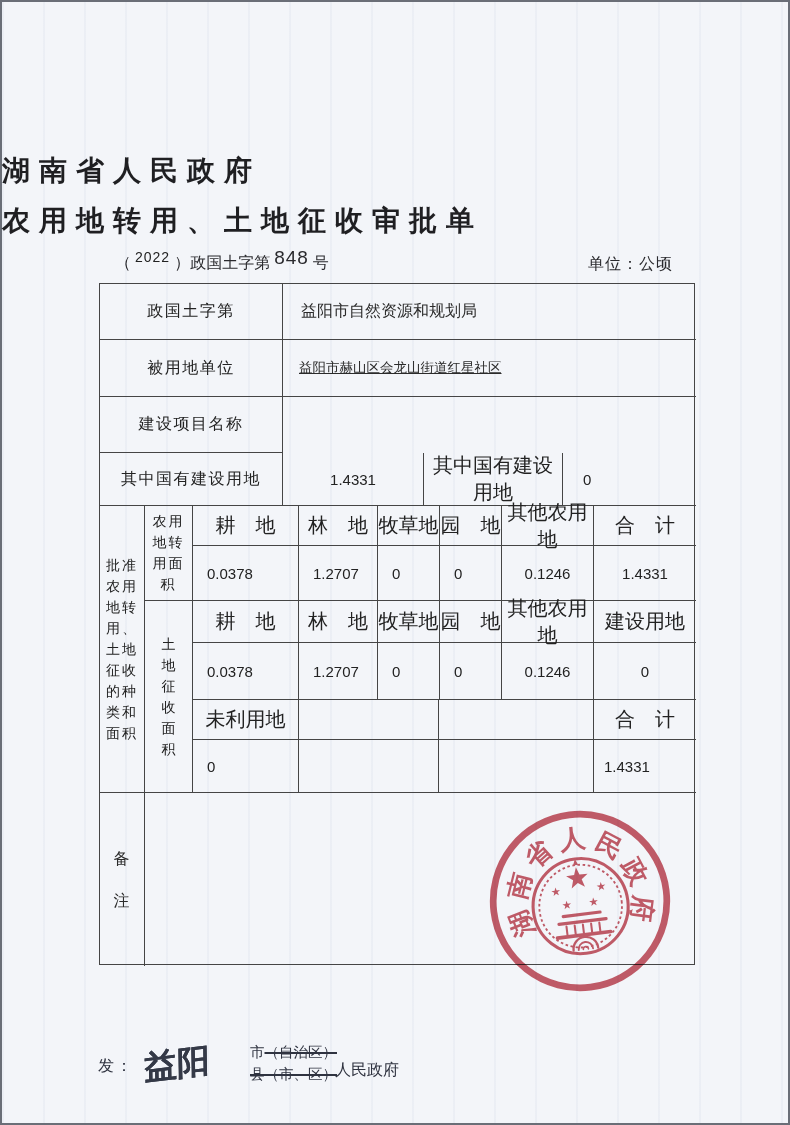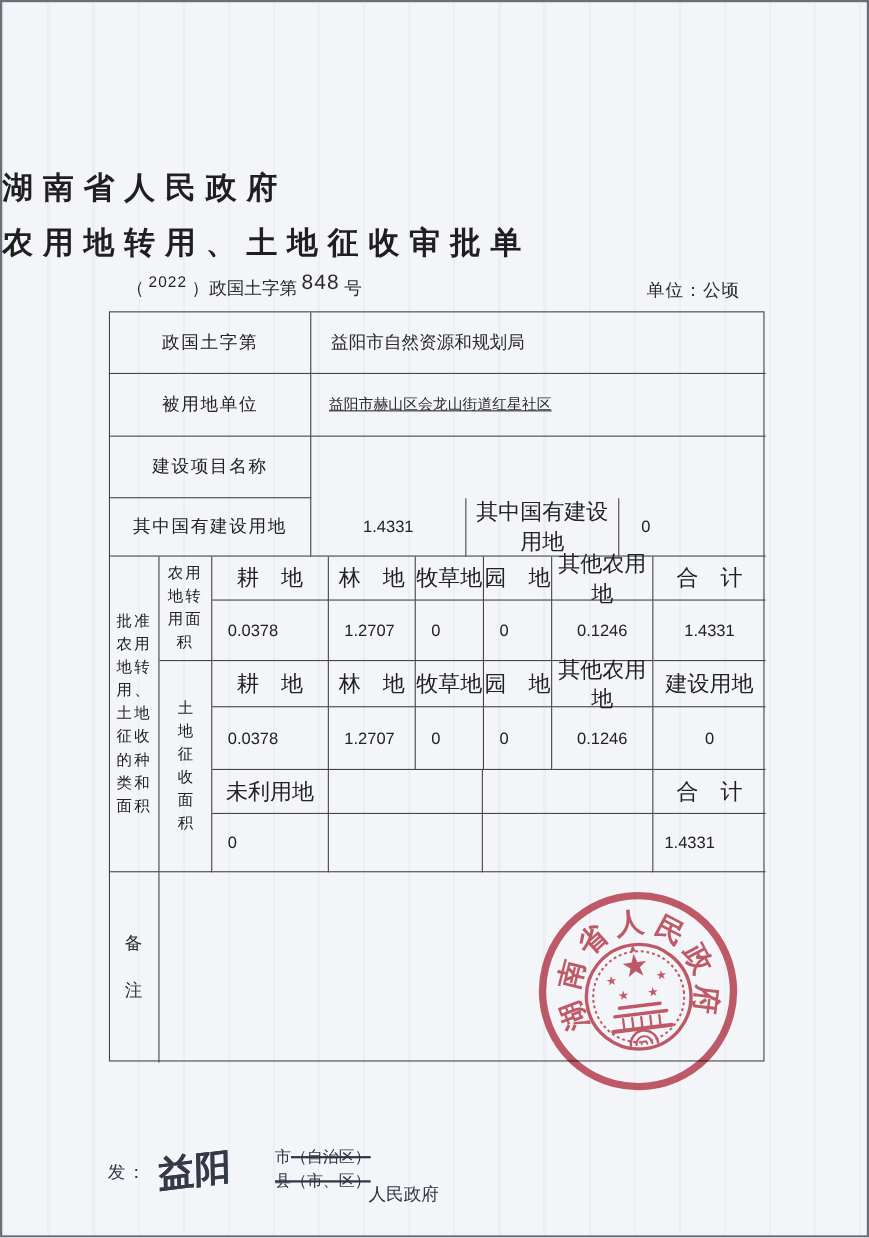--- a/index.html
+++ b/index.html
@@ -43,21 +43,21 @@
   .stamp{position:absolute;left:485px;top:806px;width:186px;height:186px;
          mix-blend-mode:multiply;opacity:.92;z-index:5;}
   .dateline{position:absolute;left:473px;top:993px;font-size:16.5px;color:#3a3a40;white-space:pre;z-index:6;letter-spacing:1px;}
 
   .footer{position:absolute;left:96px;top:1038px;display:flex;align-items:flex-start;color:#2f3340;}
   .fa{font-size:16px;margin-top:16px;letter-spacing:2px;}
   .hand{font-size:33px;margin:2px 6px 0 10px;transform:rotate(-7deg) skewX(-6deg);
         color:#343947;text-shadow:0 0 .6px #343947;font-weight:bold;}
   .stack{margin-left:34px;font-size:14.5px;line-height:1.5;text-align:left;margin-top:2px;}
   .strike{text-decoration:line-through;text-decoration-thickness:1.5px;}
-  .suffix{font-size:16px;margin-top:36px;margin-left:-2px;}
+  .suffix{font-size:16px;margin-top:20px;margin-left:-2px;}
 </style>
 </head>
 <body>
 
 <div class="paper">
 
   <div class="title t1">湖 南 省 人 民 政 府</div>
   <div class="title t2">农 用 地 转 用 、 土 地 征 收 审 批 单</div>
 
   <div class="docline"><span>（ </span><span class="num">2022</span><span> ）政国土字第 </span><span class="num2">848</span><span> 号</span></div>

